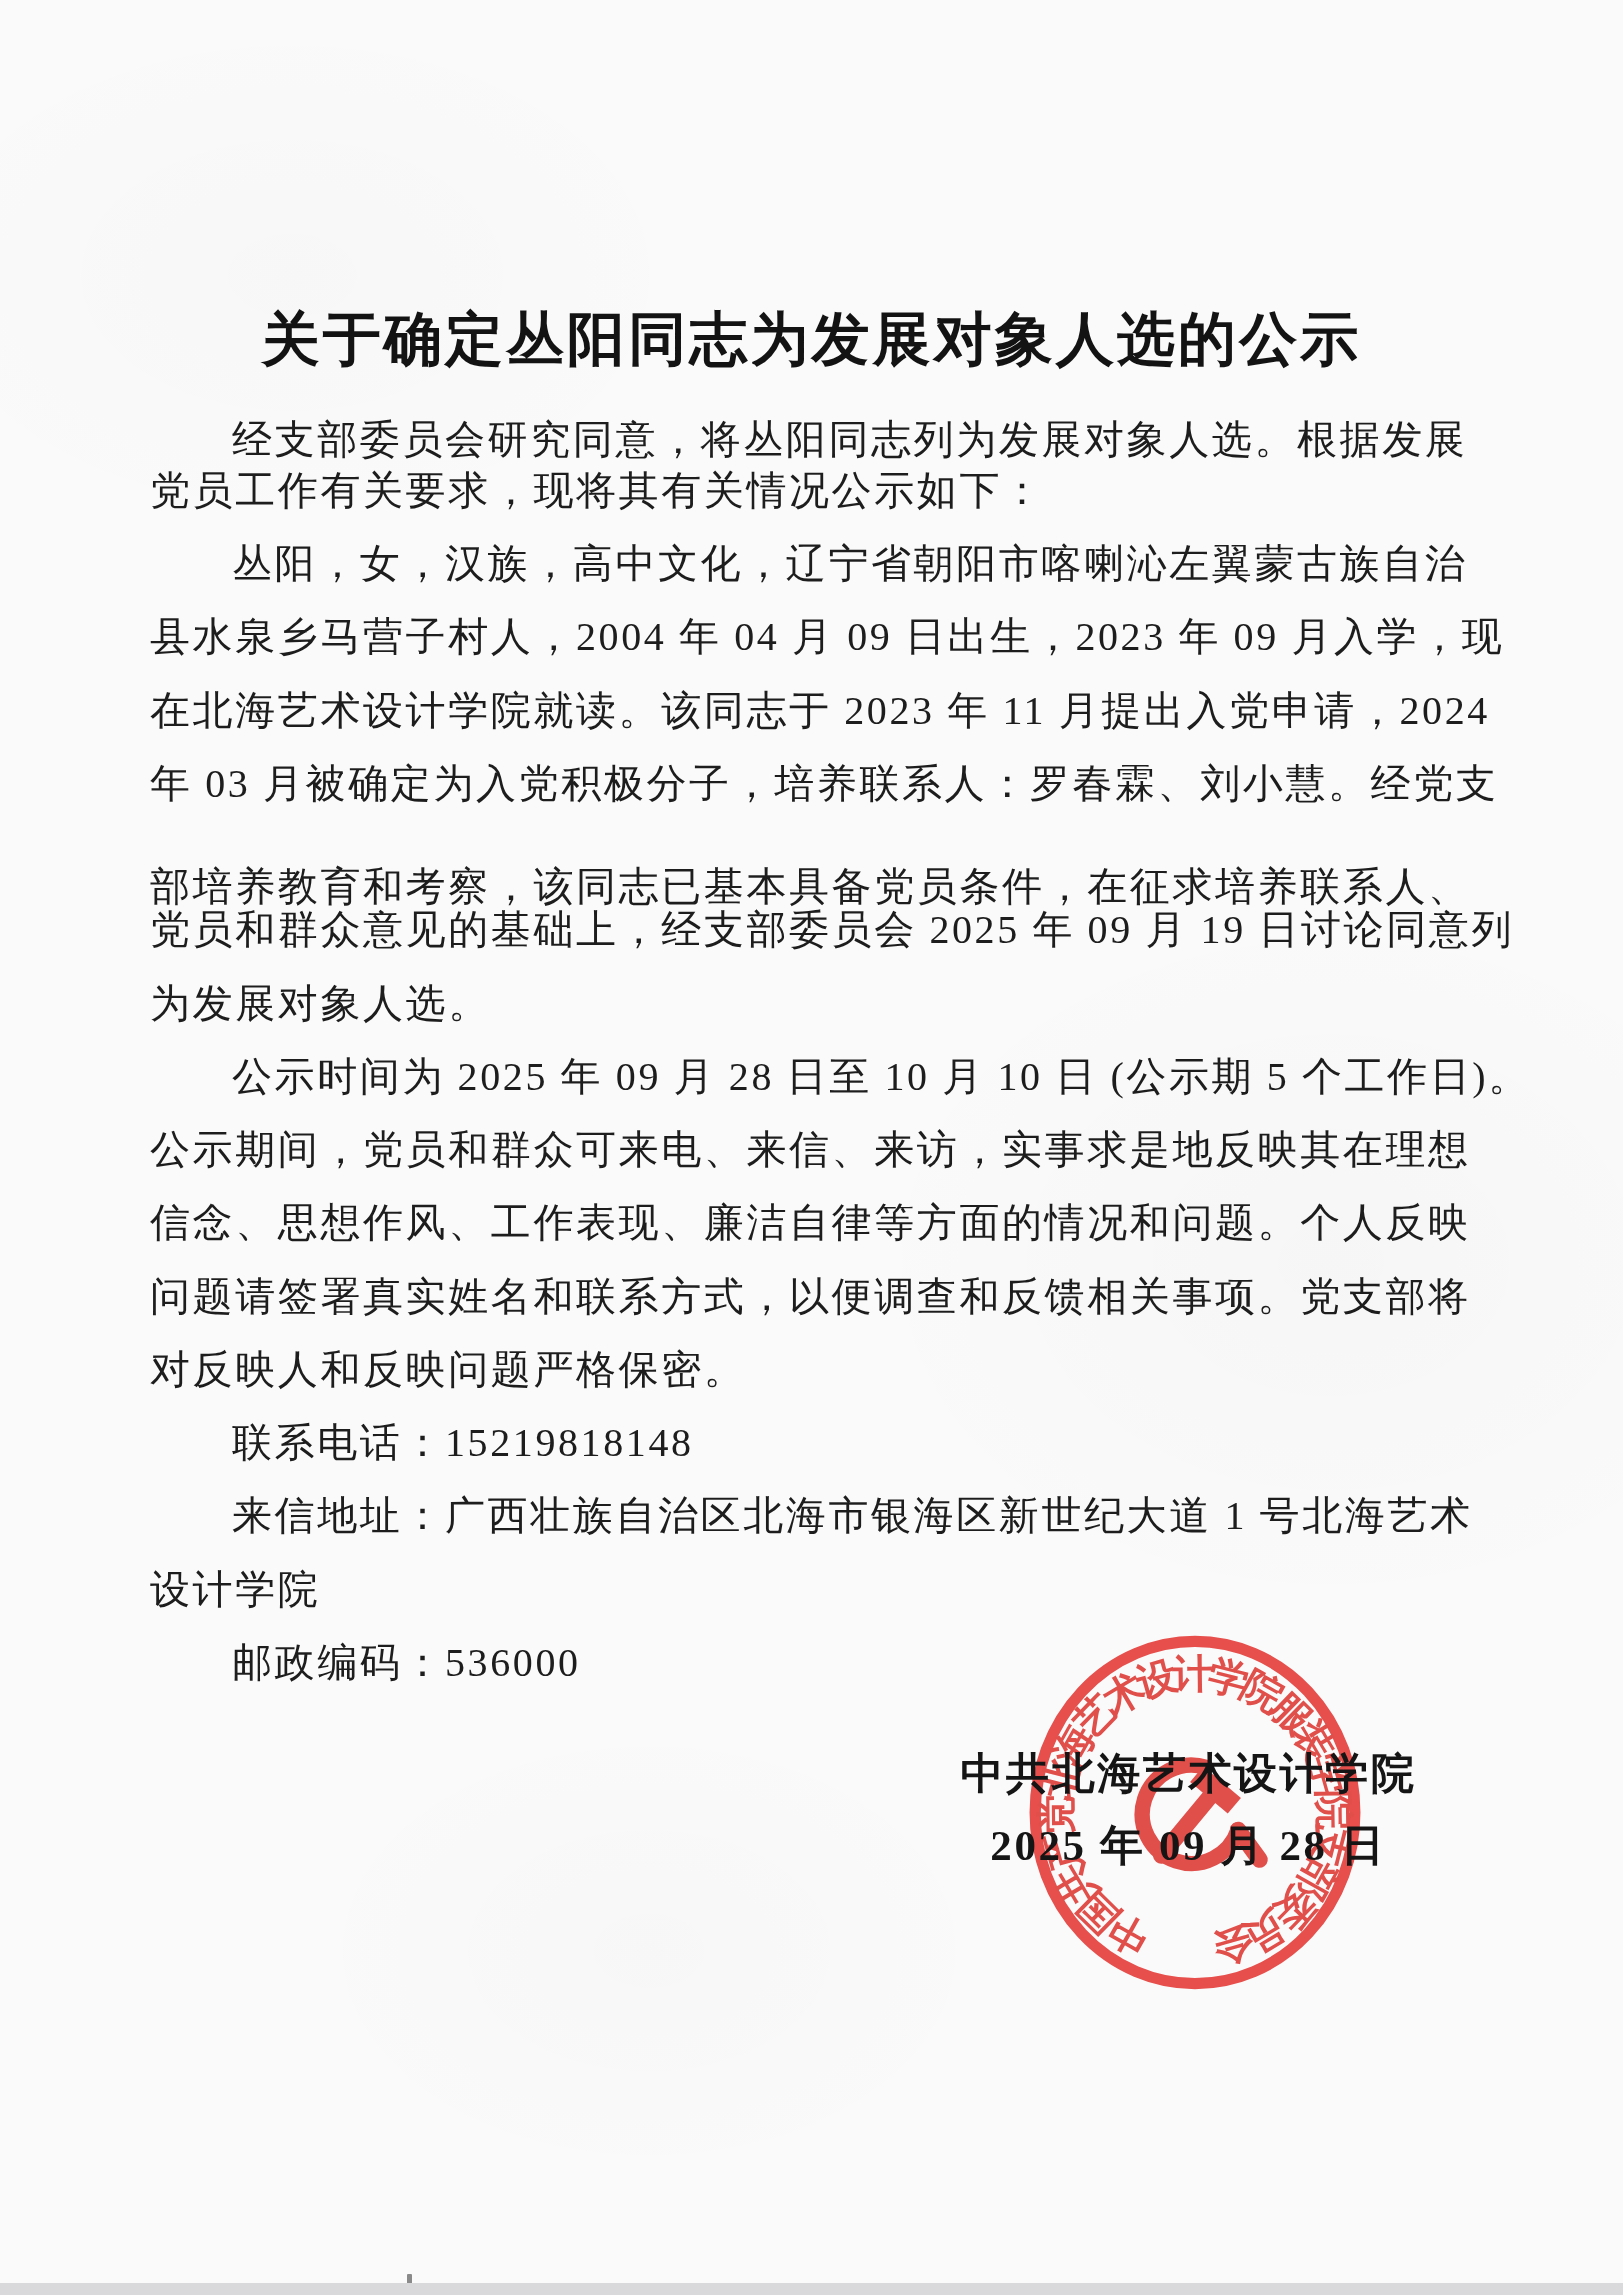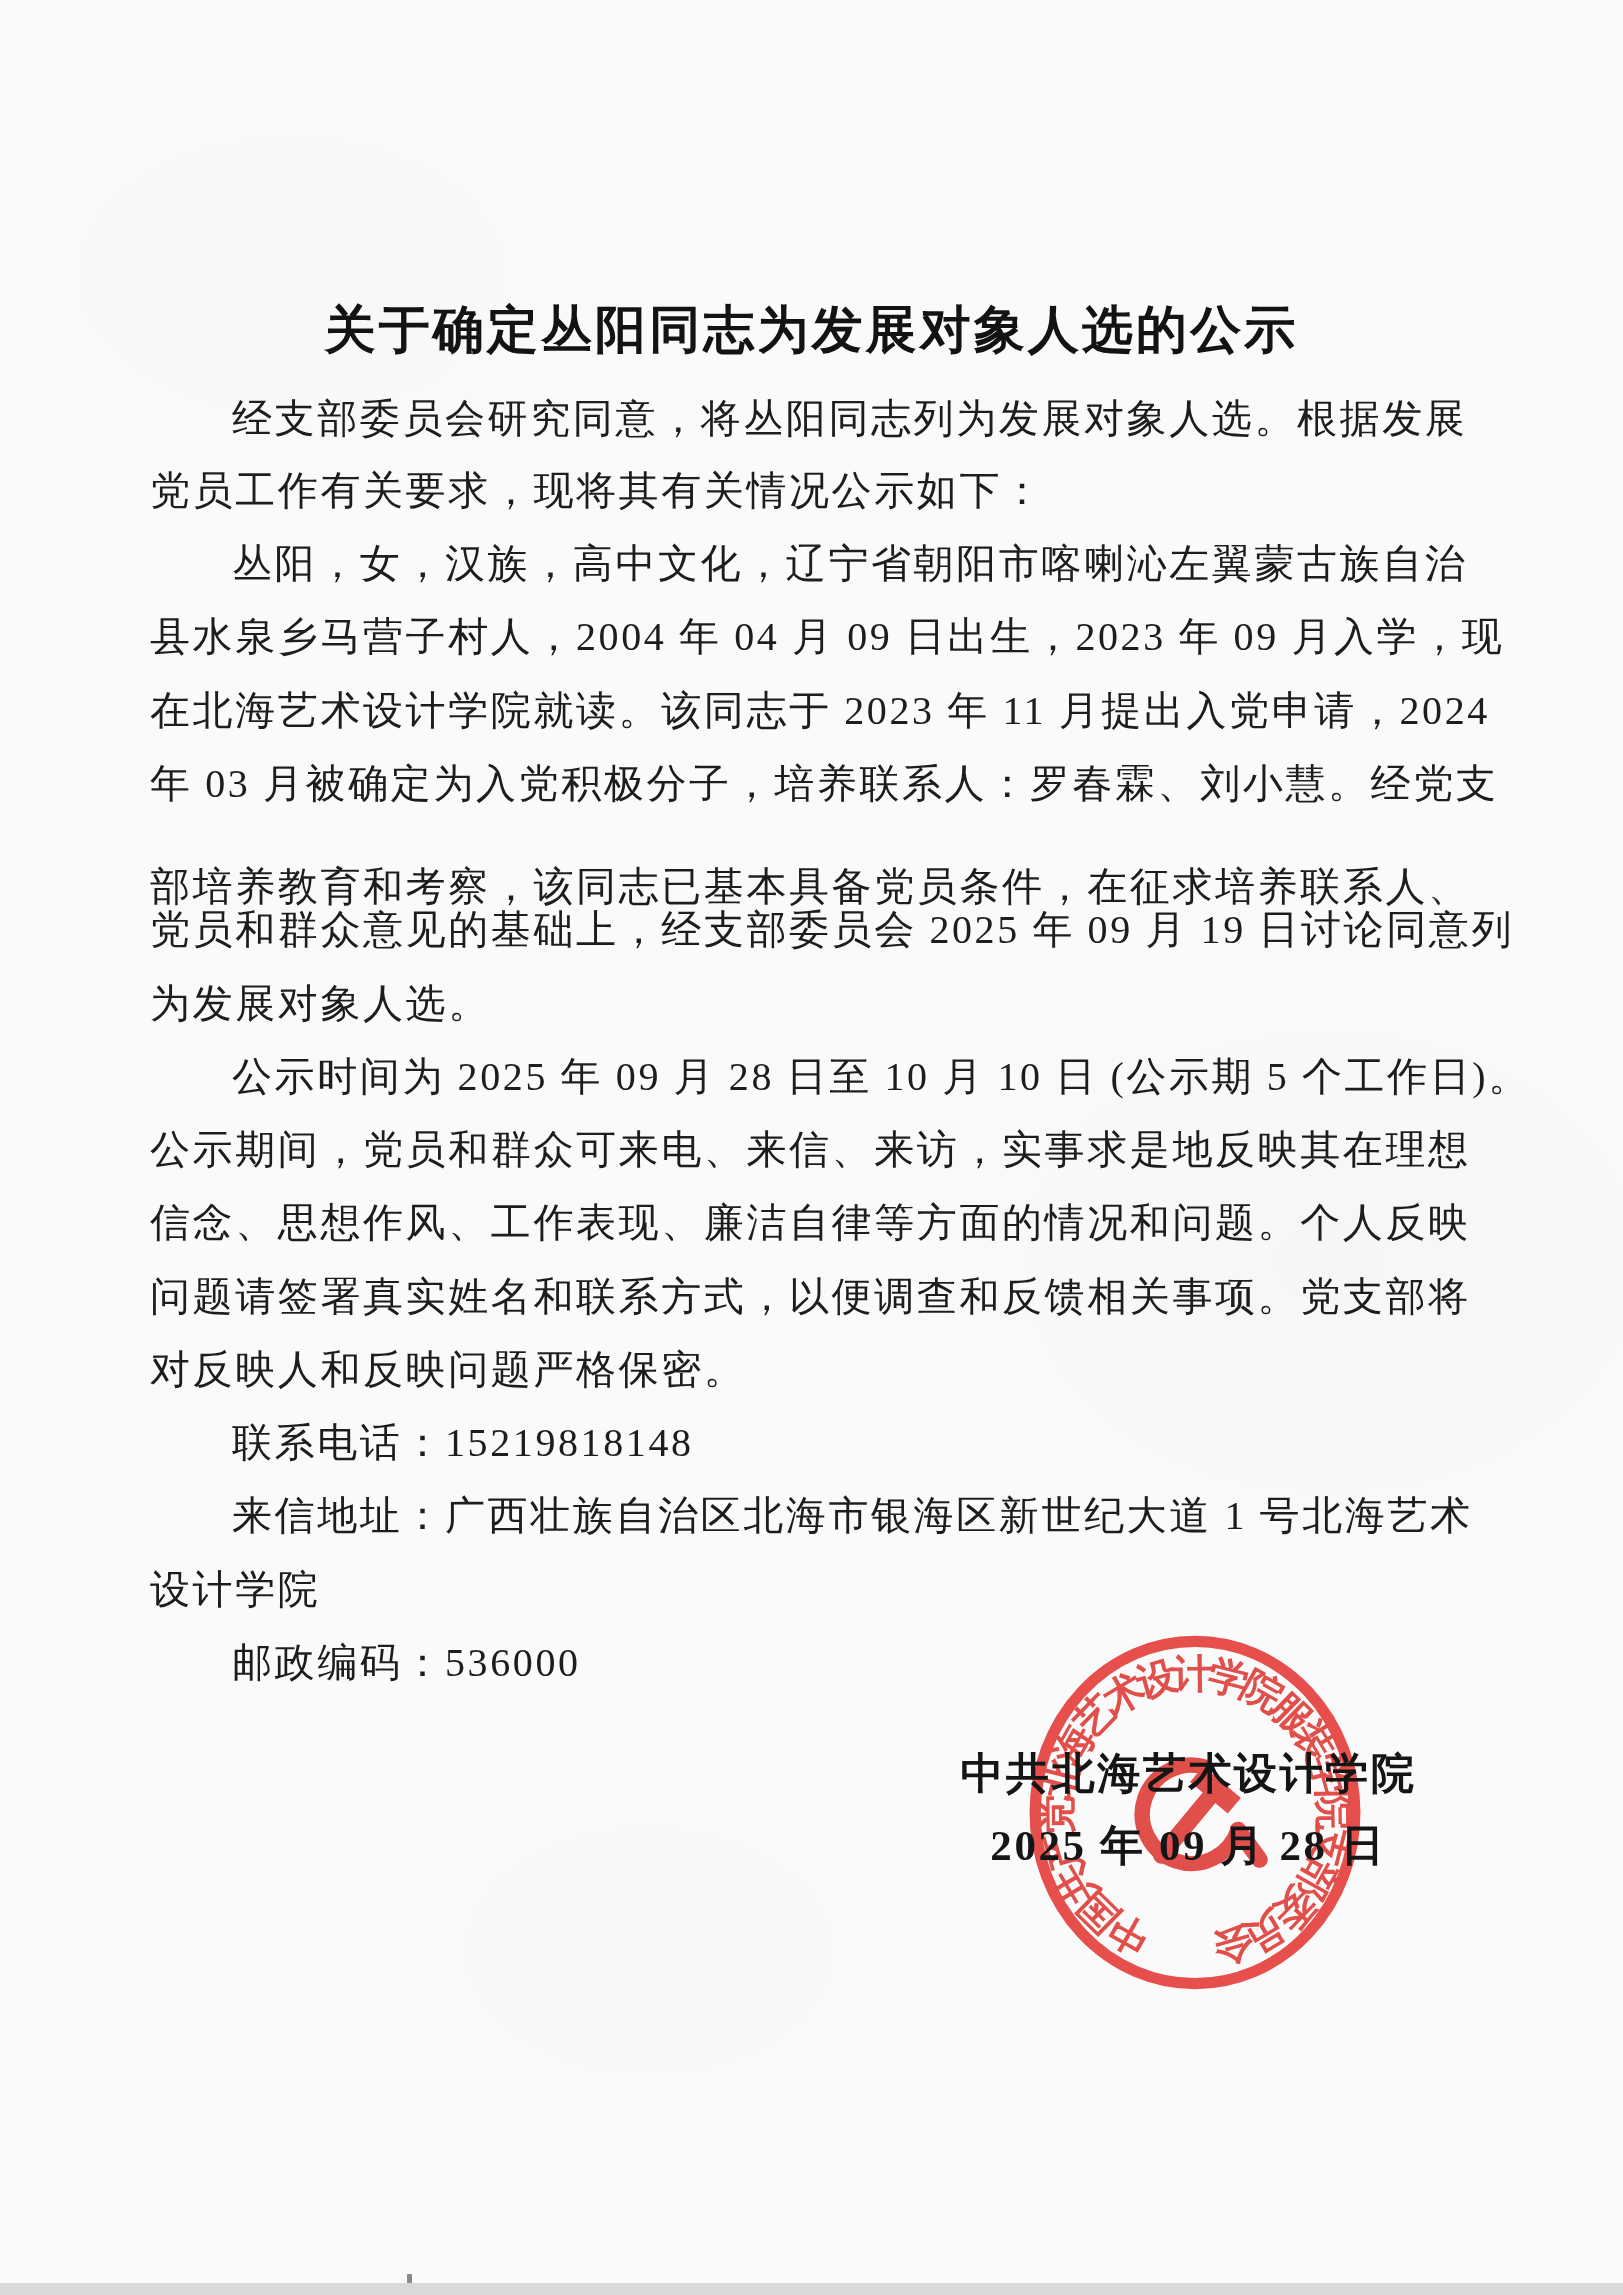--- a/index.html
+++ b/index.html
@@ -8,21 +8,21 @@
     background:
       radial-gradient(ellipse 717px 461px at 18% 12%, rgba(0,0,0,0.012), transparent 60%),
       radial-gradient(ellipse 820px 615px at 82% 55%, rgba(0,0,0,0.015), transparent 60%),
       radial-gradient(ellipse 615px 410px at 40% 85%, rgba(0,0,0,0.012), transparent 60%),
       #fafafb;
     font-family:"Liberation Serif","DejaVu Serif",serif;
     color:#1f1f1f;
   }
   .title{
     position:absolute;top:262px;left:0;width:1623px;
-    text-align:center;font-size:51px;font-weight:bold;letter-spacing:3.1px;
+    text-align:center;font-size:58px;font-weight:bold;letter-spacing:3.1px;
     color:#131313;z-index:3;
   }
   .bline{
     position:absolute;left:150px;width:1332px;
     font-size:40px;letter-spacing:2.6px;white-space:nowrap;
     color:#1d1d1d;z-index:3;
   }
   .indent{text-indent:82px;}
   .sig{
     position:absolute;left:917px;top:1738px;width:543px;
@@ -39,21 +39,21 @@
   }
   .speck{position:absolute;background:#8a8a8a;border-radius:1px;z-index:1;}
   .sp1{left:407px;top:2274px;width:4.6px;height:11.3px;}
   .sp2{left:419px;top:2283px;width:7.2px;height:4.1px;}
 </style>
 </head>
 <body>
 
 <h1 class="title">关于确定丛阳同志为发展对象人选的公示</h1>
 
-<div class="bline indent" style="top:391px">经支部委员会研究同意，将丛阳同志列为发展对象人选。根据发展</div>
+<div class="bline indent" style="top:412px">经支部委员会研究同意，将丛阳同志列为发展对象人选。根据发展</div>
 <div class="bline" style="top:463px">党员工作有关要求，现将其有关情况公示如下：</div>
 <div class="bline indent" style="top:536px">丛阳，女，汉族，高中文化，辽宁省朝阳市喀喇沁左翼蒙古族自治</div>
 <div class="bline" style="top:609px">县水泉乡马营子村人，2004 年 04 月 09 日出生，2023 年 09 月入学，现</div>
 <div class="bline" style="top:683px">在北海艺术设计学院就读。该同志于 2023 年 11 月提出入党申请，2024</div>
 <div class="bline" style="top:756px">年 03 月被确定为入党积极分子，培养联系人：罗春霖、刘小慧。经党支</div>
 <div class="bline" style="top:859px">部培养教育和考察，该同志已基本具备党员条件，在征求培养联系人、</div>
 <div class="bline" style="top:902px">党员和群众意见的基础上，经支部委员会 2025 年 09 月 19 日讨论同意列</div>
 <div class="bline" style="top:976px">为发展对象人选。</div>
 <div class="bline indent" style="top:1049px">公示时间为 2025 年 09 月 28 日至 10 月 10 日 (公示期 5 个工作日)。</div>
 <div class="bline" style="top:1122px">公示期间，党员和群众可来电、来信、来访，实事求是地反映其在理想</div>

